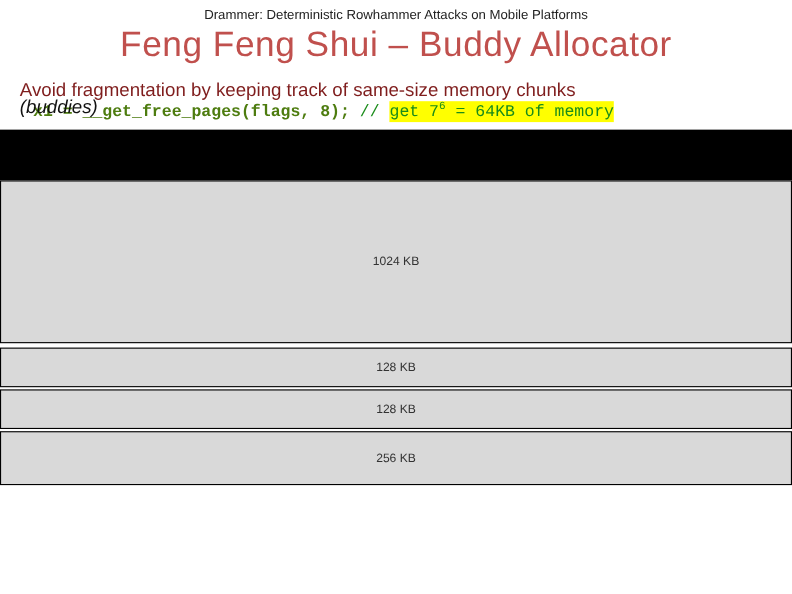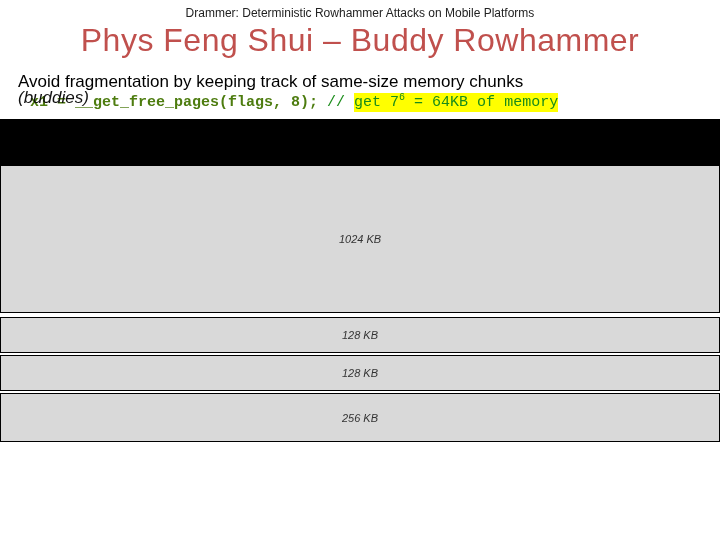--- a/index.html
+++ b/index.html
@@ -21,21 +21,21 @@
       text-align: center;
       font-size: 32px;
       font-weight: 300;
       color: #c0504d;
       margin-top: 2px;
       margin-bottom: 12px;
       letter-spacing: 0.5px;
     }
     .desc {
       font-size: 17px;
-      color: #000000;
+      color: #7f1d1d;
       padding: 0 18px;
       line-height: 1.25;
       margin-bottom: -4px;
     }
     .desc-line2 {
       font-size: 17px;
       color: #111;
       padding: 0 18px;
       position: relative;
       z-index: 2;
@@ -53,21 +53,20 @@
     .code-black { color: #4d7c0f; font-weight: bold; }
     .code-comment { color: #1a8c1a; }
     .code-hl {
       background: #ffff00;
       padding: 1px 0;
     }
     .sup { font-size: 10px; vertical-align: super; }
     .blocks {
       margin-top: 6px;
       padding: 0;
-      font-style: italic;
     }
     .block {
       width: 100%;
       border: 1px solid #000;
       background: #d9d9d9;
       text-align: center;
       font-size: 11px;
       color: #333;
       display: flex;
       align-items: center;
@@ -82,21 +81,21 @@
     .block-1024 { height: 148px; }
     .block-128 { height: 36px; }
     .block-256 { height: 49px; }
     .gap-small { height: 2px; }
     .gap-med { height: 4px; }
   </style>
 </head>
 <body>
 
 <div class="header-small">Drammer: Deterministic Rowhammer Attacks on Mobile Platforms</div>
-<div class="title">Phys Feng Shui – Buddy Rowhammer</div>
+<div class="title">Feng Feng Shui – Buddy Allocator</div>
 
 <div class="desc">Avoid fragmentation by keeping track of same-size memory chunks</div>
 <div class="desc-line2">(buddies)</div>
 
 <div class="code-line">
   <span class="code-black">x1 = </span><span class="code-black">__get_free_pages(flags, 8);</span><span class="code-comment"> // </span><span class="code-comment code-hl"><span>get 7</span><span class="sup">6</span><span> = 64KB of memory</span></span>
 </div>
 
 <div class="blocks">
   <div class="block block-dark block-1"></div>

